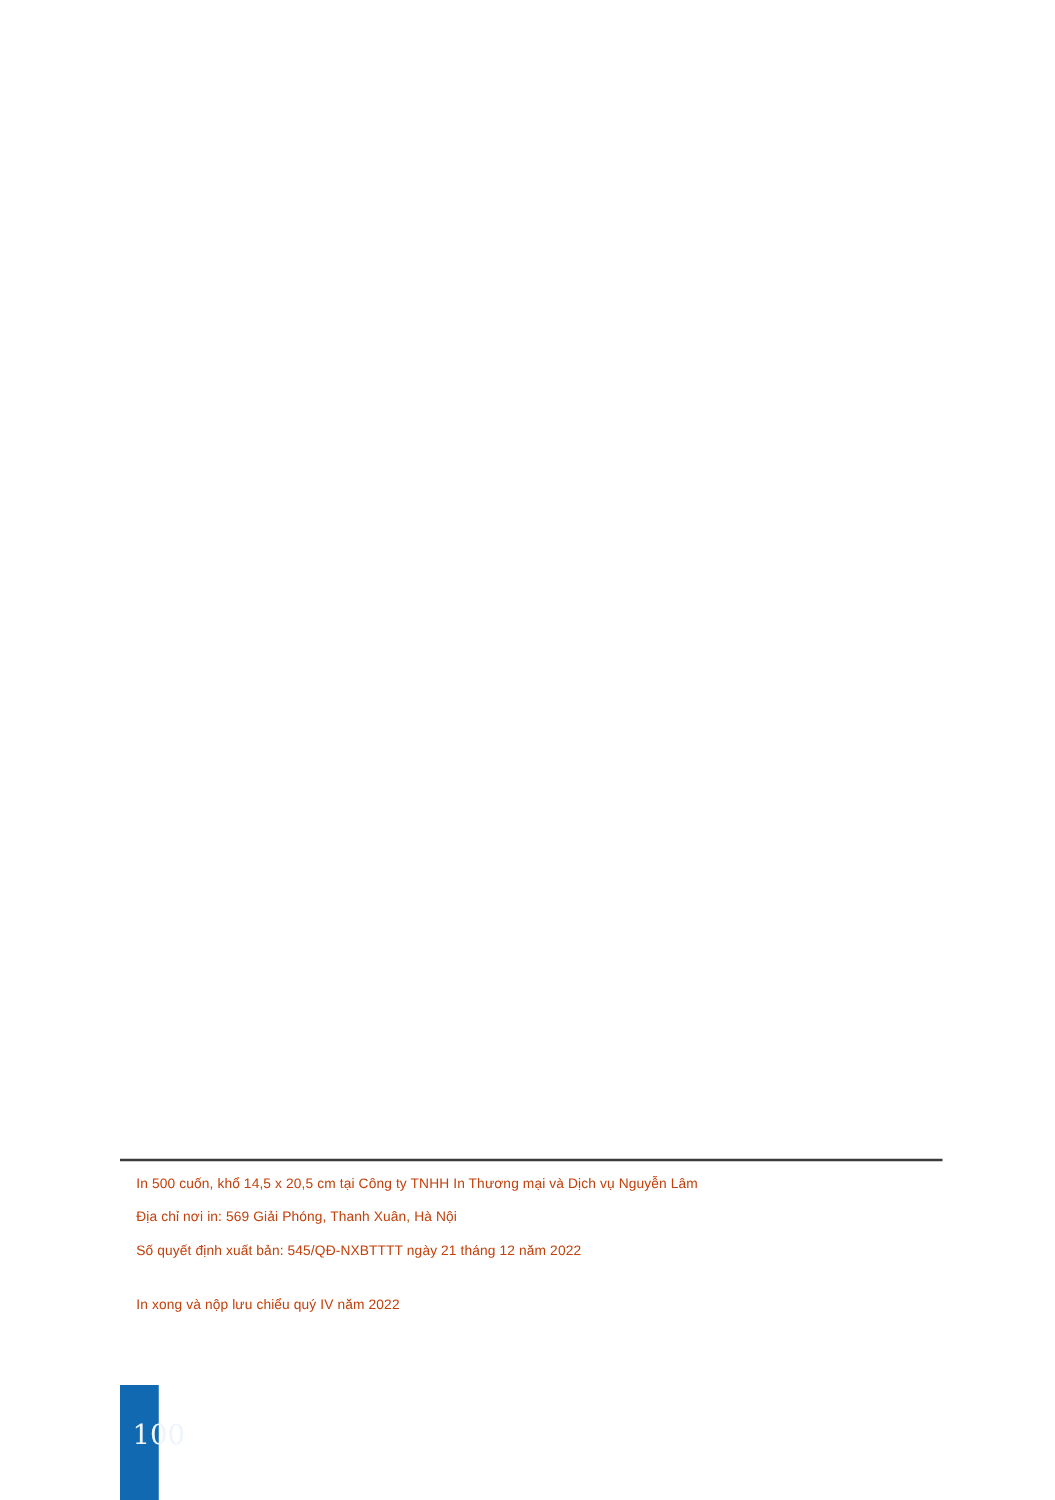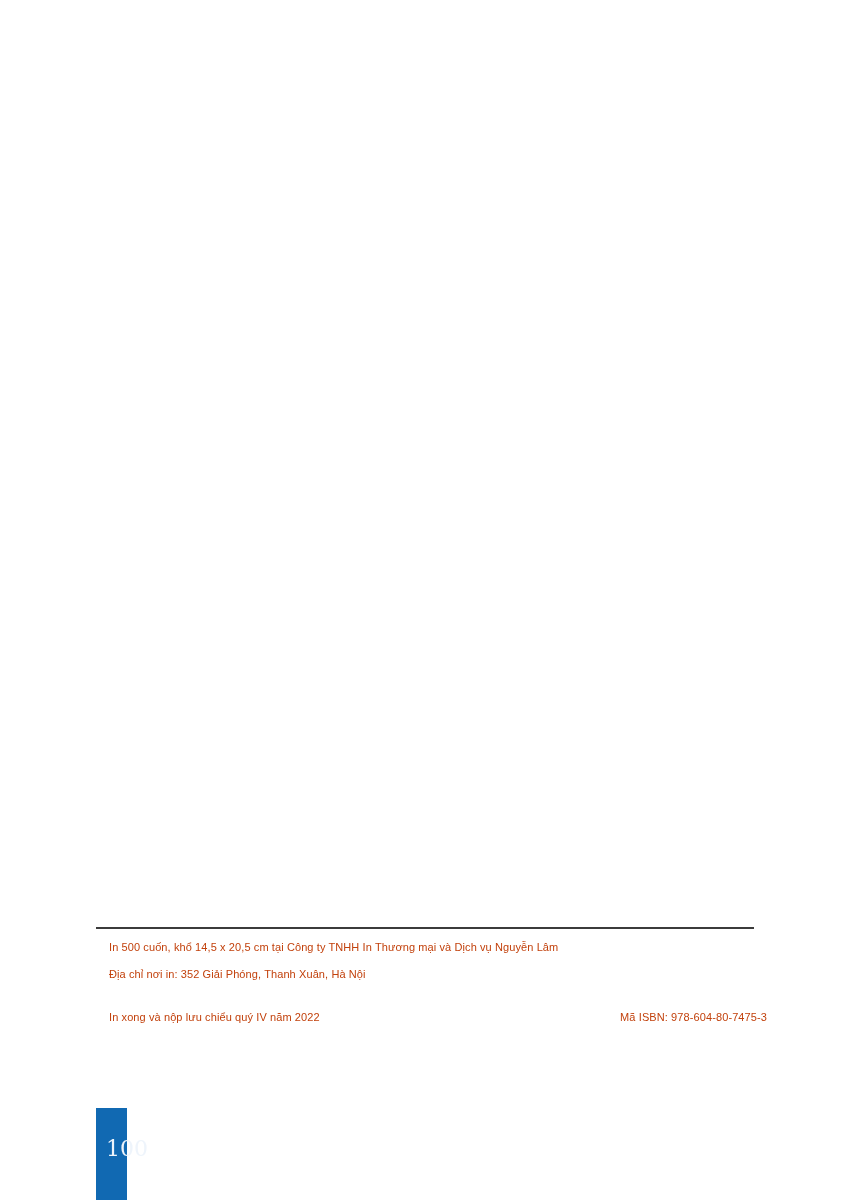--- a/index.html
+++ b/index.html
@@ -70,24 +70,24 @@
 </style>
 </head>
 <body>
 
 <div class="page">
 
   <div class="colophon-divider"></div>
 
   <div class="colophon">
     <div class="colophon-line">In 500 cuốn, khổ 14,5 x 20,5 cm tại Công ty TNHH In Thương mại và Dịch vụ Nguyễn Lâm</div>
-    <div class="colophon-line">Địa chỉ nơi in: 352 Giải Phóng, Thanh Xuân, Hà Nội</div>
+    <div class="colophon-line">Địa chỉ nơi in: 569 Giải Phóng, Thanh Xuân, Hà Nội</div>
+    <div class="colophon-line">Số quyết định xuất bản: 545/QĐ-NXBTTTT ngày 21 tháng 12 năm 2022</div>
     <div class="colophon-last-line">
       <span>In xong và nộp lưu chiểu quý IV năm 2022</span>
-      <span>Mã ISBN: 978-604-80-7475-3</span>
     </div>
   </div>
 
   <div class="page-number-box">
     <span class="page-number">100</span>
   </div>
 
 </div>
 
 </body></html>

